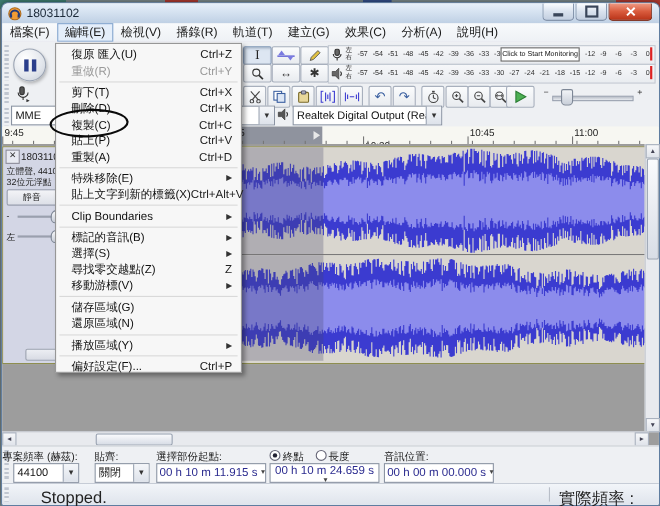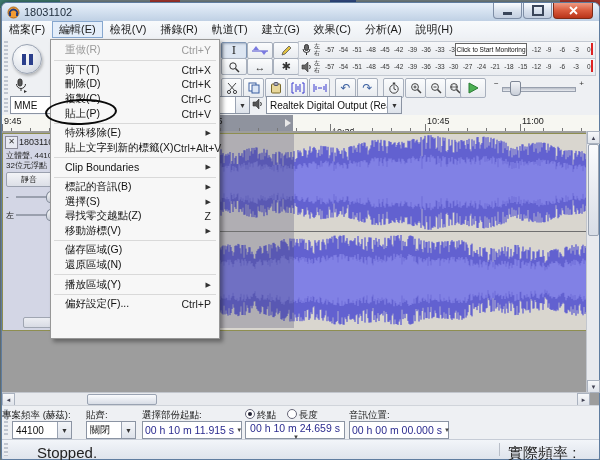--- a/index.html
+++ b/index.html
@@ -527,20 +527,24 @@
   </div>
 
   <div class="statusbar">
     <div class="grip" style="left:2px;top:3px;height:13px;"></div>
     <span style="position:absolute;left:35px;top:4px;">Stopped.</span>
     <div class="sb-sep"></div>
     <span style="position:absolute;left:506px;top:4px;">實際頻率 : 44100</span>
   </div>
 
   <div class="menu" id="editmenu">
+      <div class="mi">
+        <span class="lbl">復原 匯入(U)</span>
+        <span class="sc">Ctrl+Z</span>
+      </div>
       <div class="mi disabled">
         <span class="lbl">重做(R)</span>
         <span class="sc">Ctrl+Y</span>
       </div>
       <div class="msep"></div>
       <div class="mi">
         <span class="lbl">剪下(T)</span>
         <span class="sc">Ctrl+X</span>
       </div>
       <div class="mi">
@@ -548,20 +552,24 @@
         <span class="sc">Ctrl+K</span>
       </div>
       <div class="mi">
         <span class="lbl">複製(C)</span>
         <span class="sc">Ctrl+C</span>
       </div>
       <div class="mi">
         <span class="lbl">貼上(P)</span>
         <span class="sc">Ctrl+V</span>
       </div>
+      <div class="mi">
+        <span class="lbl">重製(A)</span>
+        <span class="sc">Ctrl+D</span>
+      </div>
       <div class="msep"></div>
       <div class="mi">
         <span class="lbl">特殊移除(E)</span>
         <span class="sub">▶</span>
       </div>
       <div class="mi">
         <span class="lbl">貼上文字到新的標籤(X)</span>
         <span class="sc">Ctrl+Alt+V</span>
       </div>
       <div class="msep"></div>

